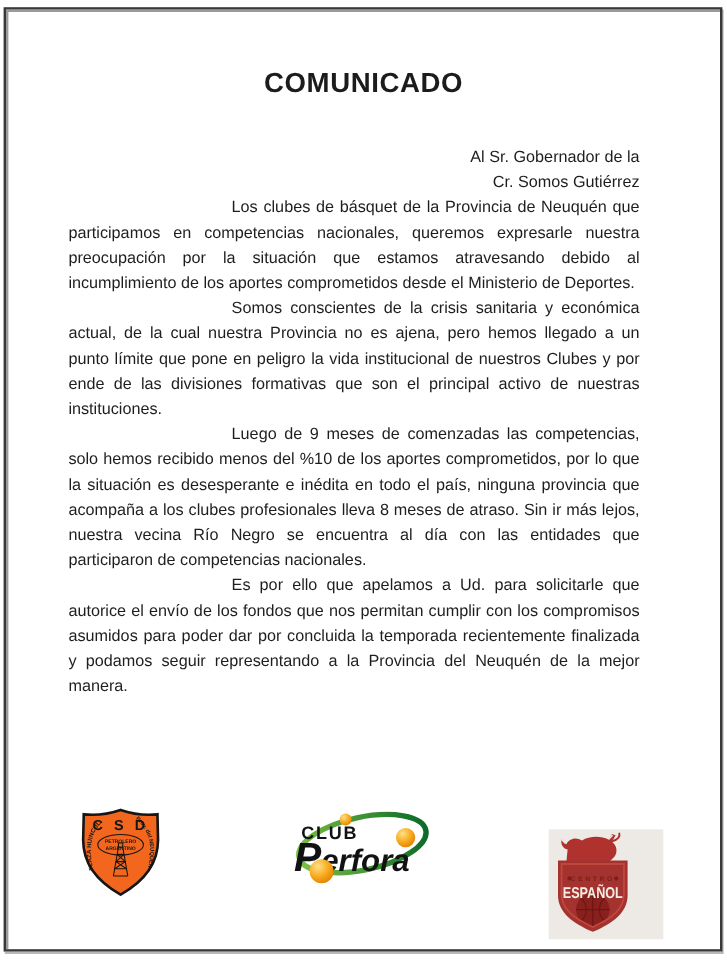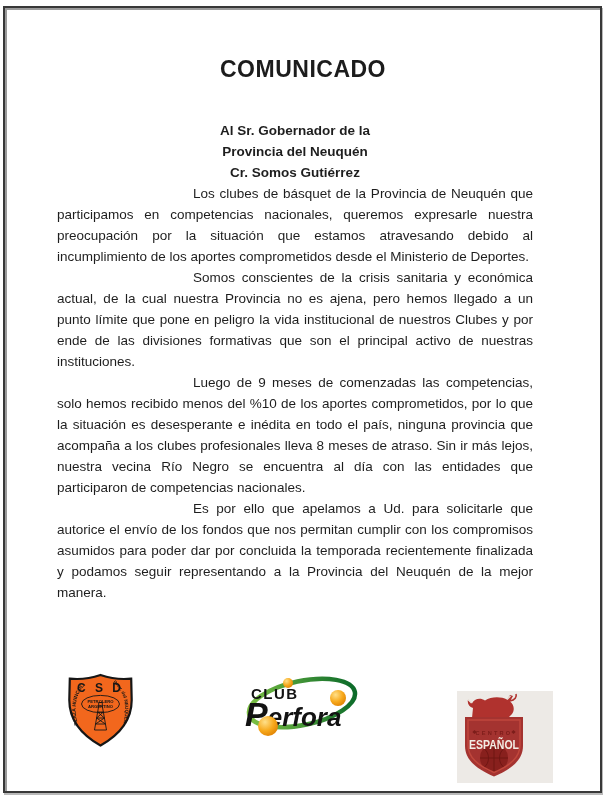--- a/index.html
+++ b/index.html
@@ -15,41 +15,40 @@
   }
   .title {
     position:absolute; top:56px; left:0; width:100%;
     text-align:center; font-size:23px; font-weight:700; letter-spacing:0.5px; color:#1c1c1c;
   }
   .letter {
     position:absolute; top:120px; left:57px; width:476px;
     font-size:13.5px; line-height:21px; color:#1e1e1e;
   }
   .letter p { margin:0; }
-  .address p { text-align:center;font-weight:bold; }
+  .address p { text-align:right; }
   .para { text-align:justify; text-justify:inter-word; text-indent:136px; }
   .logos { position:absolute; left:0; top:0; width:100%; height:100%; pointer-events:none;border-radius:28px; }
   .logo { position:absolute; }
   .logo-csd     { left:63px;  top:672px; width:75px;  height:77px; }
   .logo-perfora { left:238px; top:676px; width:123px; height:68px; }
   .logo-espanol { left:457px; top:659px; width:96px;  height:92px;margin-top:32px; }
   svg { display:block; }
 </style>
 </head>
 <body>
 
 <div class="page">
   <div class="frame"></div>
 
   <div class="title">COMUNICADO</div>
 
   <div class="letter">
     <div class="address">
       <p>Al Sr. Gobernador de la</p>
-      <p>Provincia del Neuquén</p>
       <p>Cr. Somos Gutiérrez</p>
     </div>
     <p class="para">Los clubes de básquet de la Provincia de Neuquén que participamos en competencias nacionales, queremos expresarle nuestra preocupación por la situación que estamos atravesando debido al incumplimiento de los aportes comprometidos desde el Ministerio de Deportes.</p>
     <p class="para">Somos conscientes de la crisis sanitaria y económica actual, de la cual nuestra Provincia no es ajena, pero hemos llegado a un punto límite que pone en peligro la vida institucional de nuestros Clubes y por ende de las divisiones formativas que son el principal activo de nuestras instituciones.</p>
     <p class="para">Luego de 9 meses de comenzadas las competencias, solo hemos recibido menos del %10 de los aportes comprometidos, por lo que la situación es desesperante e inédita en todo el país, ninguna provincia que acompaña a los clubes profesionales lleva 8 meses de atraso. Sin ir más lejos, nuestra vecina Río Negro se encuentra al día con las entidades que participaron de competencias nacionales.</p>
     <p class="para">Es por ello que apelamos a Ud. para solicitarle que autorice el envío de los fondos que nos permitan cumplir con los compromisos asumidos para poder dar por concluida la temporada recientemente finalizada y podamos seguir representando a la Provincia del Neuquén de la mejor manera.</p>
   </div>
 
   <div class="logos">
 

